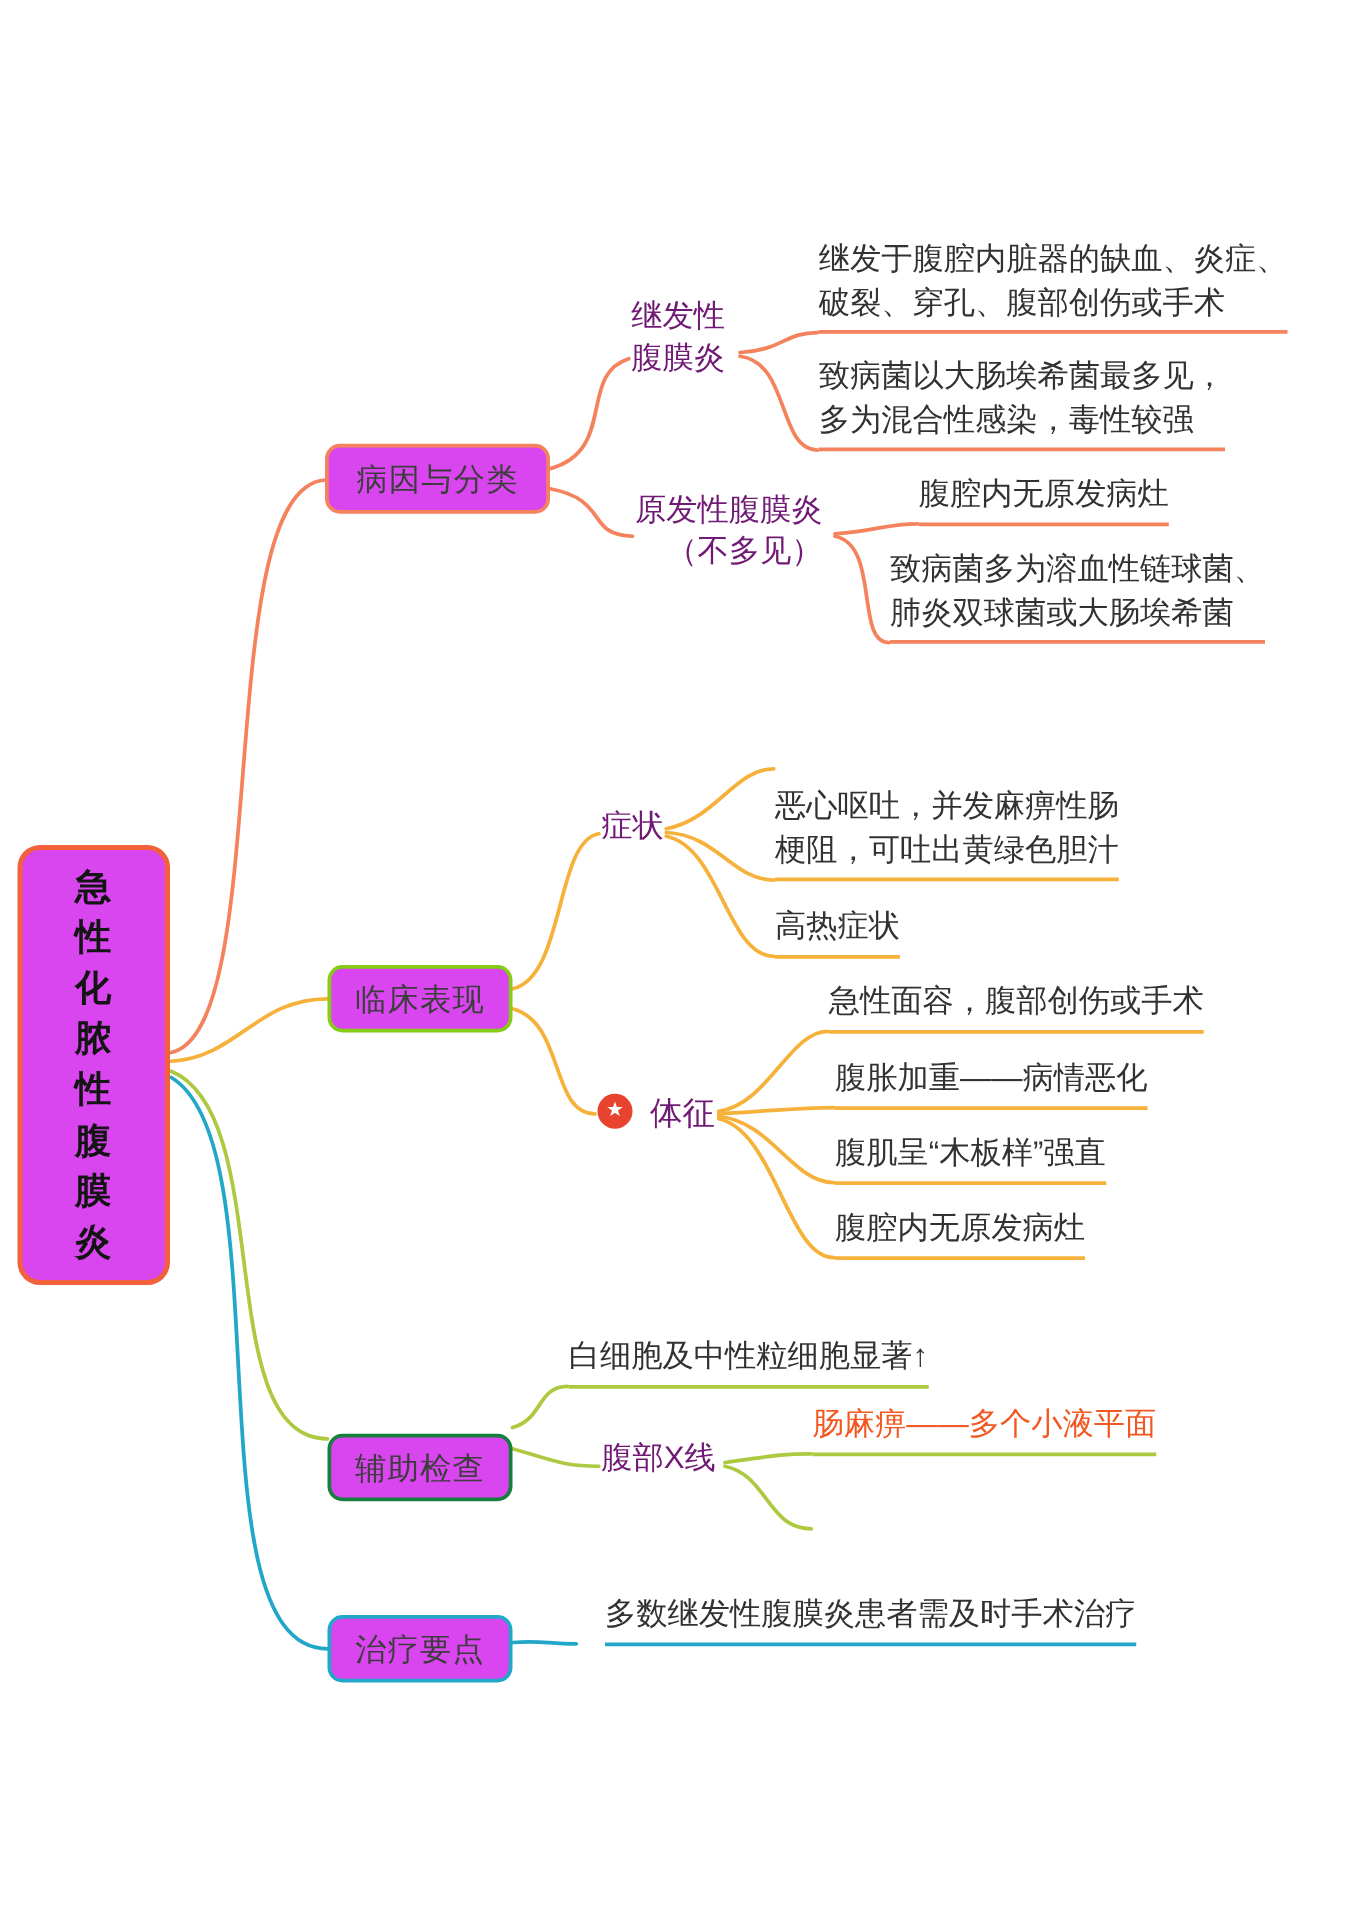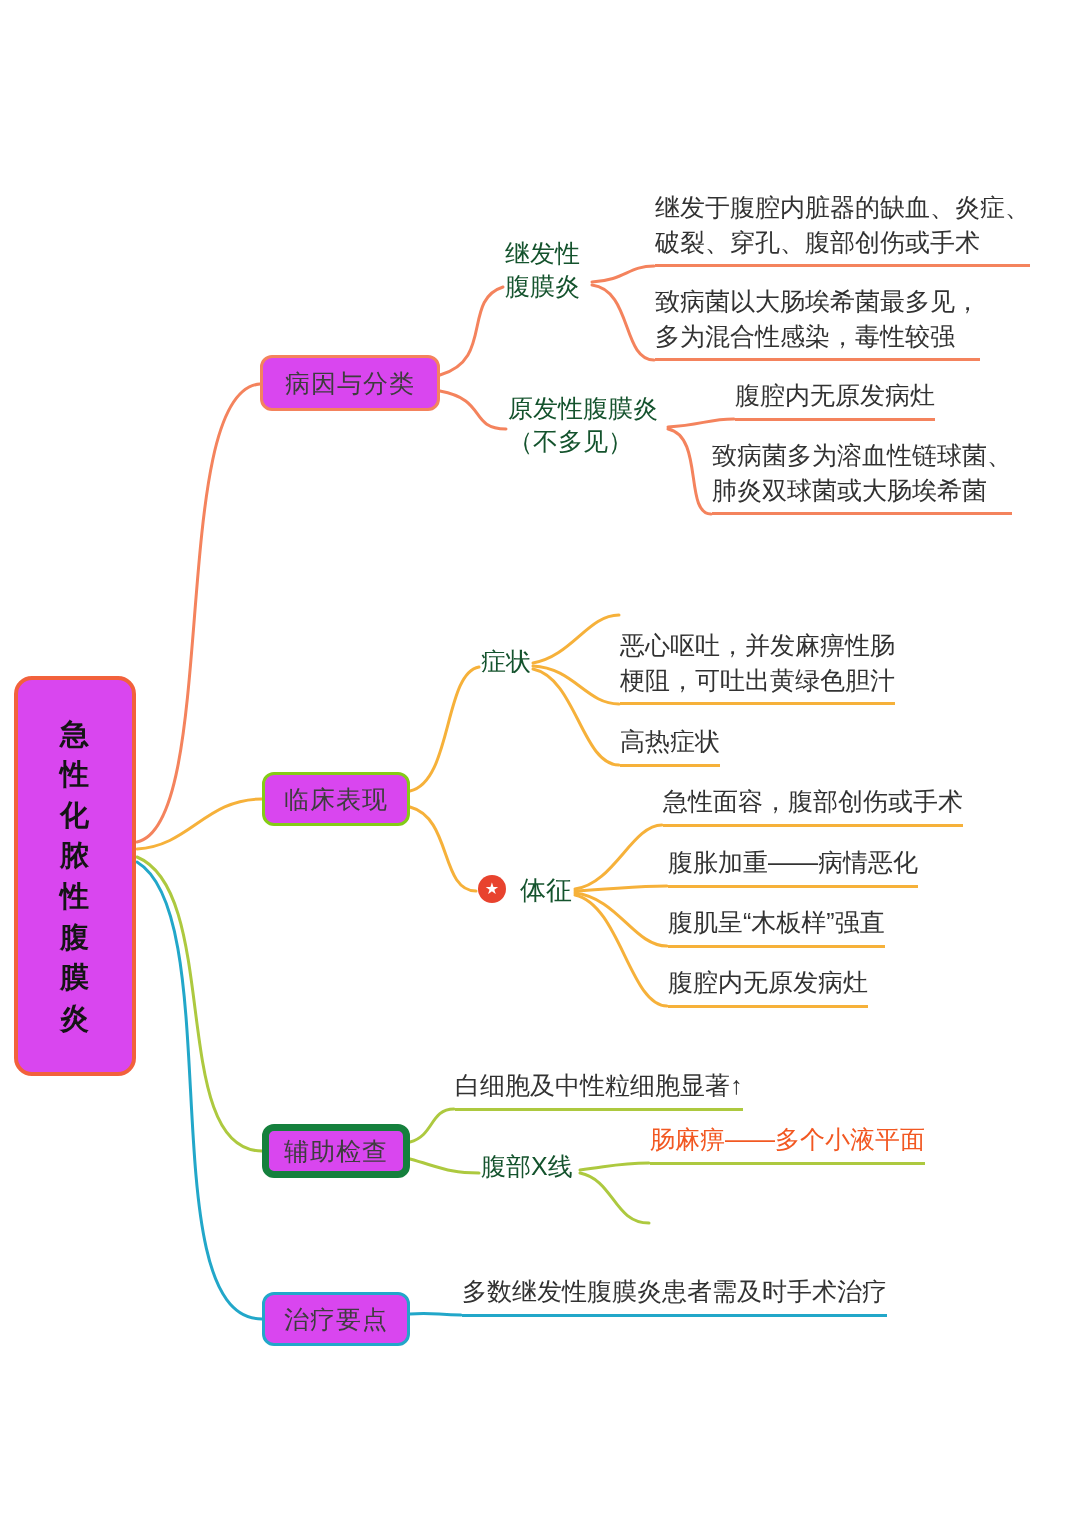--- a/index.html
+++ b/index.html
@@ -7,27 +7,27 @@
   body { font-family:"Liberation Sans","DejaVu Sans",sans-serif; }
   .canvas { position:relative; width:1080px; height:1534px; background:#fff; overflow:hidden; }
   svg.wires { position:absolute; left:0; top:0; }
   svg.wires path { fill:none; stroke-linecap:round; stroke-width:3; }
   .c1 { stroke:#f4835d; } .c2 { stroke:#f6b13a; } .c3 { stroke:#adc93f; } .c4 { stroke:#22a7c9; }
   .thick { stroke-width:4; }
 
   .node { position:absolute; background:#d946ef; border-radius:12px; display:flex; align-items:center; justify-content:center;
           font-size:25px; color:#3d3d3d; letter-spacing:1px; }
   .n1 { border:3px solid #f4835d; } .n2 { border:3px solid #84cc16; }
-  .n3 { border:7px solid #15803d; } .n4 { border:3px solid #22a7c9; }
+  .n3 { border:3px solid #15803d;margin-top:23px; } .n4 { border:3px solid #22a7c9; }
   .root-node { border:4px solid #f2613c; border-radius:18px; }
   .root-title { width:34px; font-size:29px; font-weight:bold; color:#141414; line-height:1.4;
                 word-break:break-all; text-align:center; }
 
-  .label { position:absolute; display:inline-block; font-size:25px; color:#14532d; line-height:1.32;
-           white-space:pre-line; text-align:left; }
+  .label { position:absolute; display:inline-block; font-size:25px; color:#701a75; line-height:1.32;
+           white-space:pre-line; text-align:right; }
   .leaf  { position:absolute; display:inline-block; font-size:25px; color:#323232; line-height:1.38;
            white-space:pre-line; padding-bottom:5px; border-bottom:3px solid; }
   .b1 { border-color:#f4835d; } .b2 { border-color:#f6b13a; }
   .b3 { border-color:#adc93f; } .b4 { border-color:#22a7c9; }
   .hl { color:#f25822; }
 
   .star-badge { position:absolute; width:28px; height:28px; border-radius:50%; background:#e8432e; color:#fff;
                 display:flex; align-items:center; justify-content:center; font-size:16px; line-height:1; }
 </style>
 </head>
@@ -60,21 +60,21 @@
     <path class="c2" d="M 575 895 C 620 905 630 1006 667 1006"></path>
 
     <path class="c3" d="M 410 1142 C 434 1136 430 1109 454 1109"></path>
     <path class="c3" d="M 410 1159 C 442 1168 450 1173 479 1173"></path>
     <path class="c3" d="M 580 1170 C 612 1166 620 1163 649 1163"></path>
     <path class="c3" d="M 580 1173 C 614 1180 614 1223 649 1223"></path>
 
     <path class="c4" d="M 410 1314 C 432 1312 438 1315 461 1315"></path>
   </svg>
 
-  <div class="node root-node" style="left:14px;top:676px;width:122px;height:400px">
+  <div class="node root-node" style="left:14px;top:676px;width:122px;height:352px">
     <div class="root-title">急性化脓性腹膜炎</div>
   </div>
 
   <div class="node n1" style="left:260px;top:355px;width:180px;height:56px">
     <span>病因与分类</span>
   </div>
   <div class="node n2" style="left:262px;top:772px;width:148px;height:54px">
     <span>临床表现</span>
   </div>
   <div class="node n3" style="left:262px;top:1124px;width:148px;height:54px">
@@ -108,15 +108,15 @@
   <div class="label" style="left:520px;top:873px;font-size:26px">体征</div>
   <div class="leaf b2" style="left:663px;top:784px">急性面容，腹部创伤或手术</div>
   <div class="leaf b2" style="left:668px;top:845px">腹胀加重——病情恶化</div>
   <div class="leaf b2" style="left:668px;top:905px">腹肌呈“木板样”强直</div>
   <div class="leaf b2" style="left:668px;top:965px">腹腔内无原发病灶</div>
 
   <div class="leaf b3" style="left:455px;top:1068px">白细胞及中性粒细胞显著↑</div>
   <div class="label" style="left:481px;top:1150px">腹部X线</div>
   <div class="leaf b3 hl" style="left:650px;top:1122px">肠麻痹——多个小液平面</div>
 
-  <div class="leaf b4" style="left:462px;top:1274px">多数继发性腹膜炎患者需及时手术治疗</div>
+  <div class="leaf b4" style="left:484px;top:1274px">多数继发性腹膜炎患者需及时手术治疗</div>
 
 </div>
 
 </body></html>

